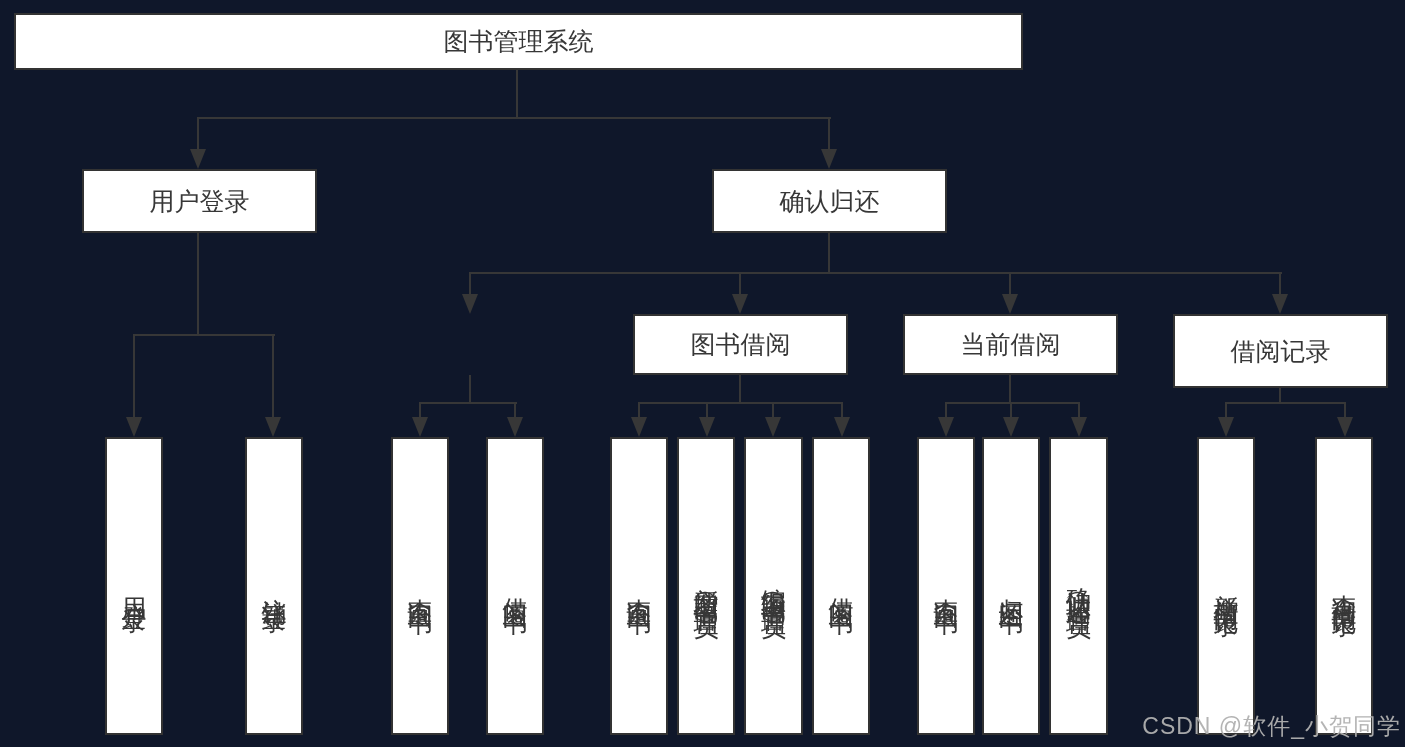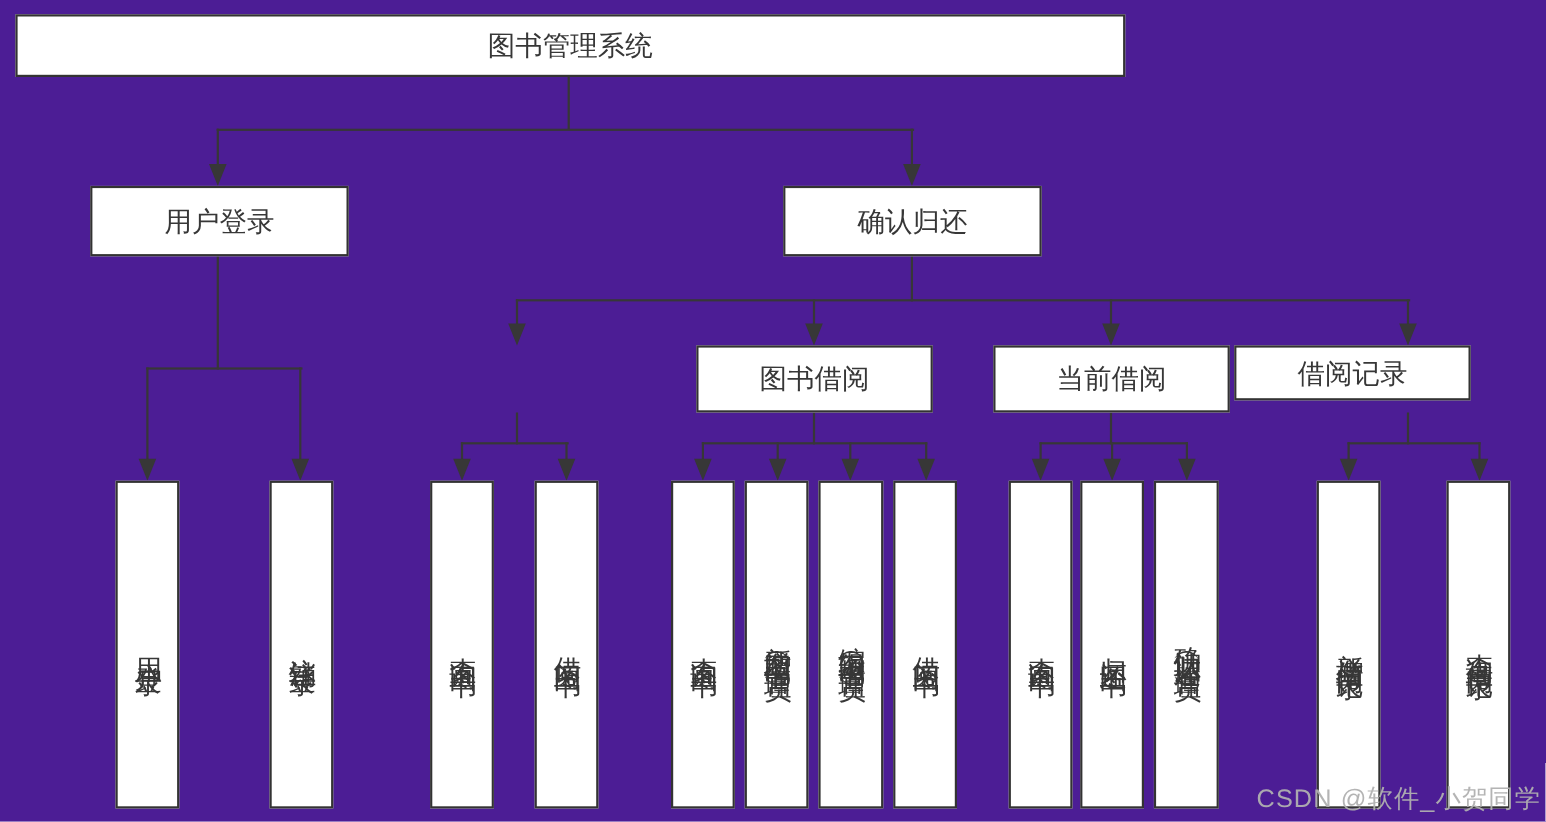--- a/index.html
+++ b/index.html
@@ -1,19 +1,19 @@
 <!DOCTYPE html>
 <html><head>
 <meta charset="utf-8">
 <style>
   html,body{margin:0;padding:0;background:#ffffff;}
   .canvas{
     position:relative;
     width:1405px;height:747px;
-    background:#4c1d95;
+    background:#0f172a;
     font-family:"Liberation Sans",sans-serif;
     overflow:hidden;
   }
   .node{
     position:absolute;
     box-sizing:border-box;
     background:#ffffff;
     border:2px solid #333333;
     display:flex;
     align-items:center;
@@ -83,21 +83,21 @@
   <div class="arrow" style="left:462px;top:294px"></div>
   <div class="line" style="left:739px;top:272px;width:2px;height:24px"></div>
   <div class="arrow" style="left:732px;top:294px"></div>
   <div class="line" style="left:1009px;top:272px;width:2px;height:24px"></div>
   <div class="arrow" style="left:1002px;top:294px"></div>
   <div class="line" style="left:1279px;top:272px;width:2px;height:24px"></div>
   <div class="arrow" style="left:1272px;top:294px"></div>
 
   <div class="node" style="left:903px;top:314px;width:215px;height:61px">当前借阅</div>
   <div class="node" style="left:633px;top:314px;width:215px;height:61px">图书借阅</div>
-  <div class="node" style="left:1122px;top:314px;width:215px;height:50px">借阅记录</div>
+  <div class="node" style="left:1173px;top:314px;width:215px;height:74px">借阅记录</div>
 
   <div class="line" style="left:469px;top:375px;width:2px;height:29px"></div>
   <div class="line" style="left:419px;top:402px;width:98px;height:2px"></div>
   <div class="line" style="left:419px;top:402px;width:2px;height:17px"></div>
   <div class="arrow" style="left:412px;top:417px"></div>
   <div class="line" style="left:514px;top:402px;width:2px;height:17px"></div>
   <div class="arrow" style="left:507px;top:417px"></div>
 
   <div class="line" style="left:739px;top:375px;width:2px;height:29px"></div>
   <div class="line" style="left:638px;top:402px;width:205px;height:2px"></div>

